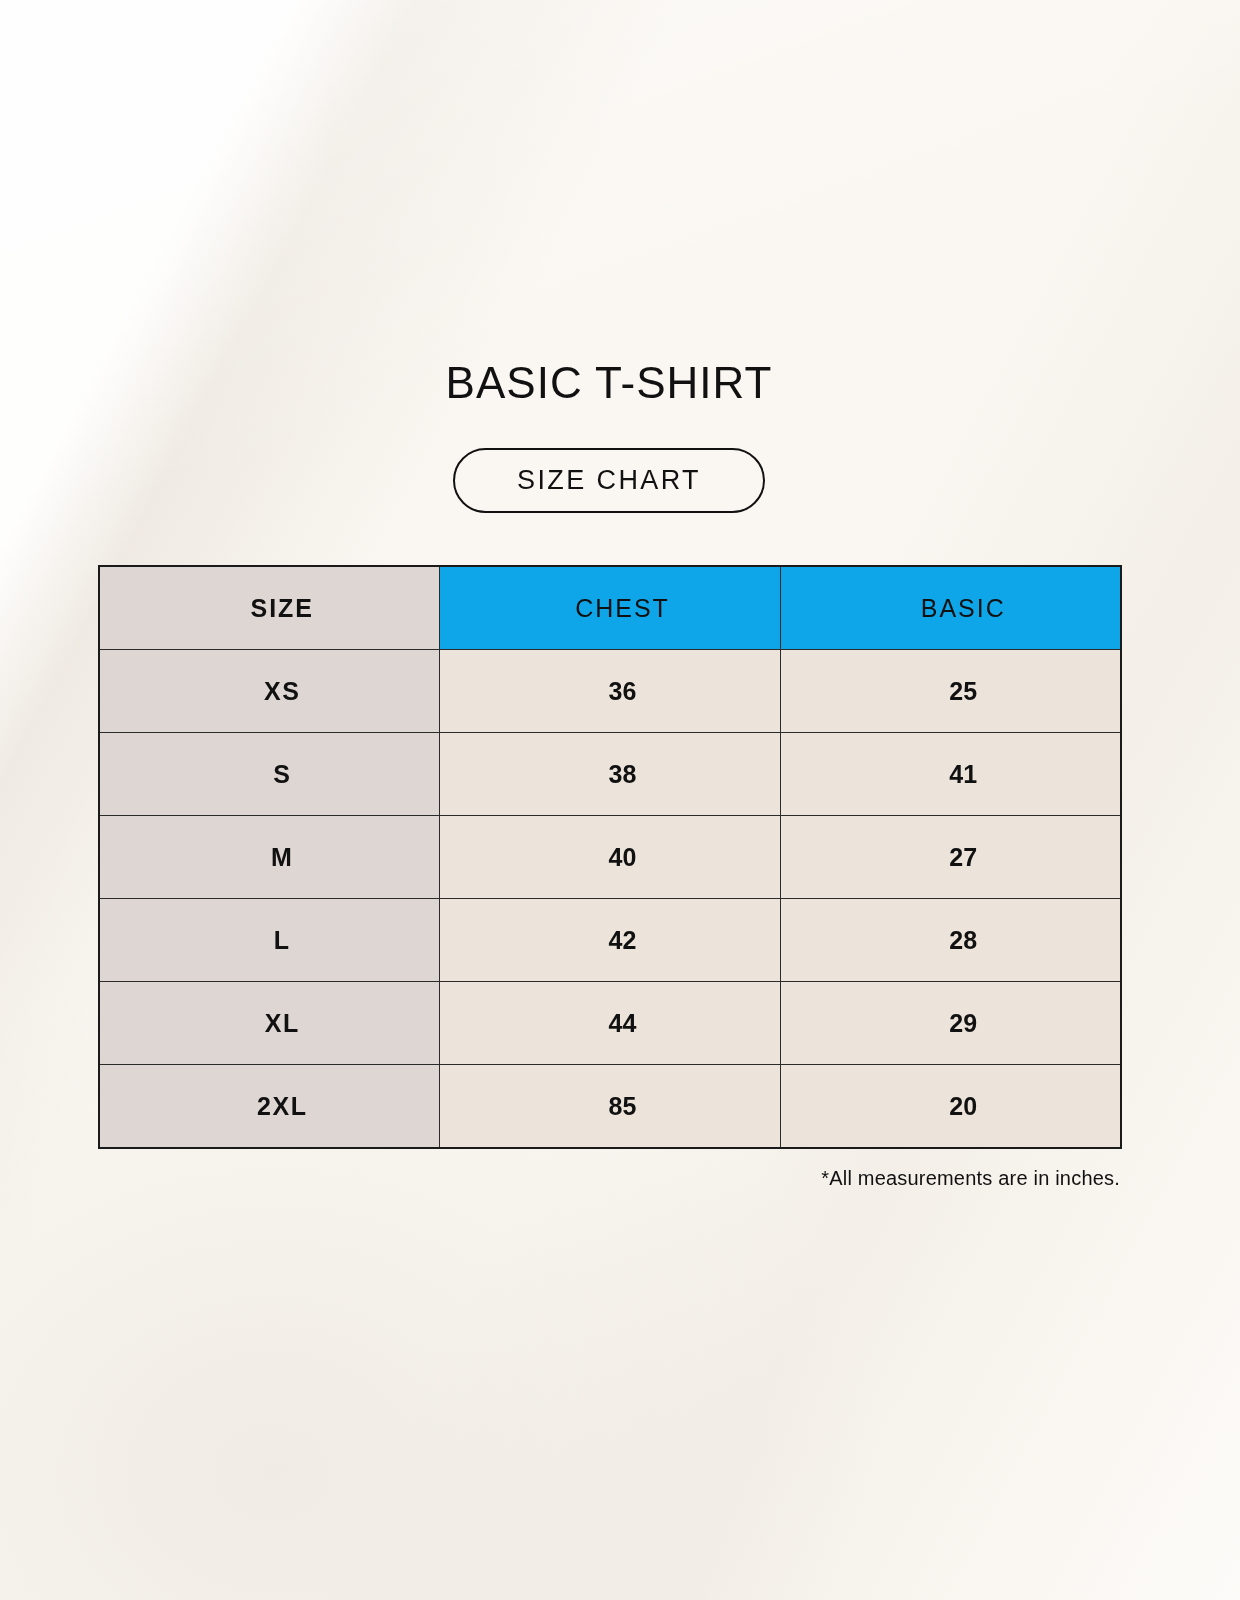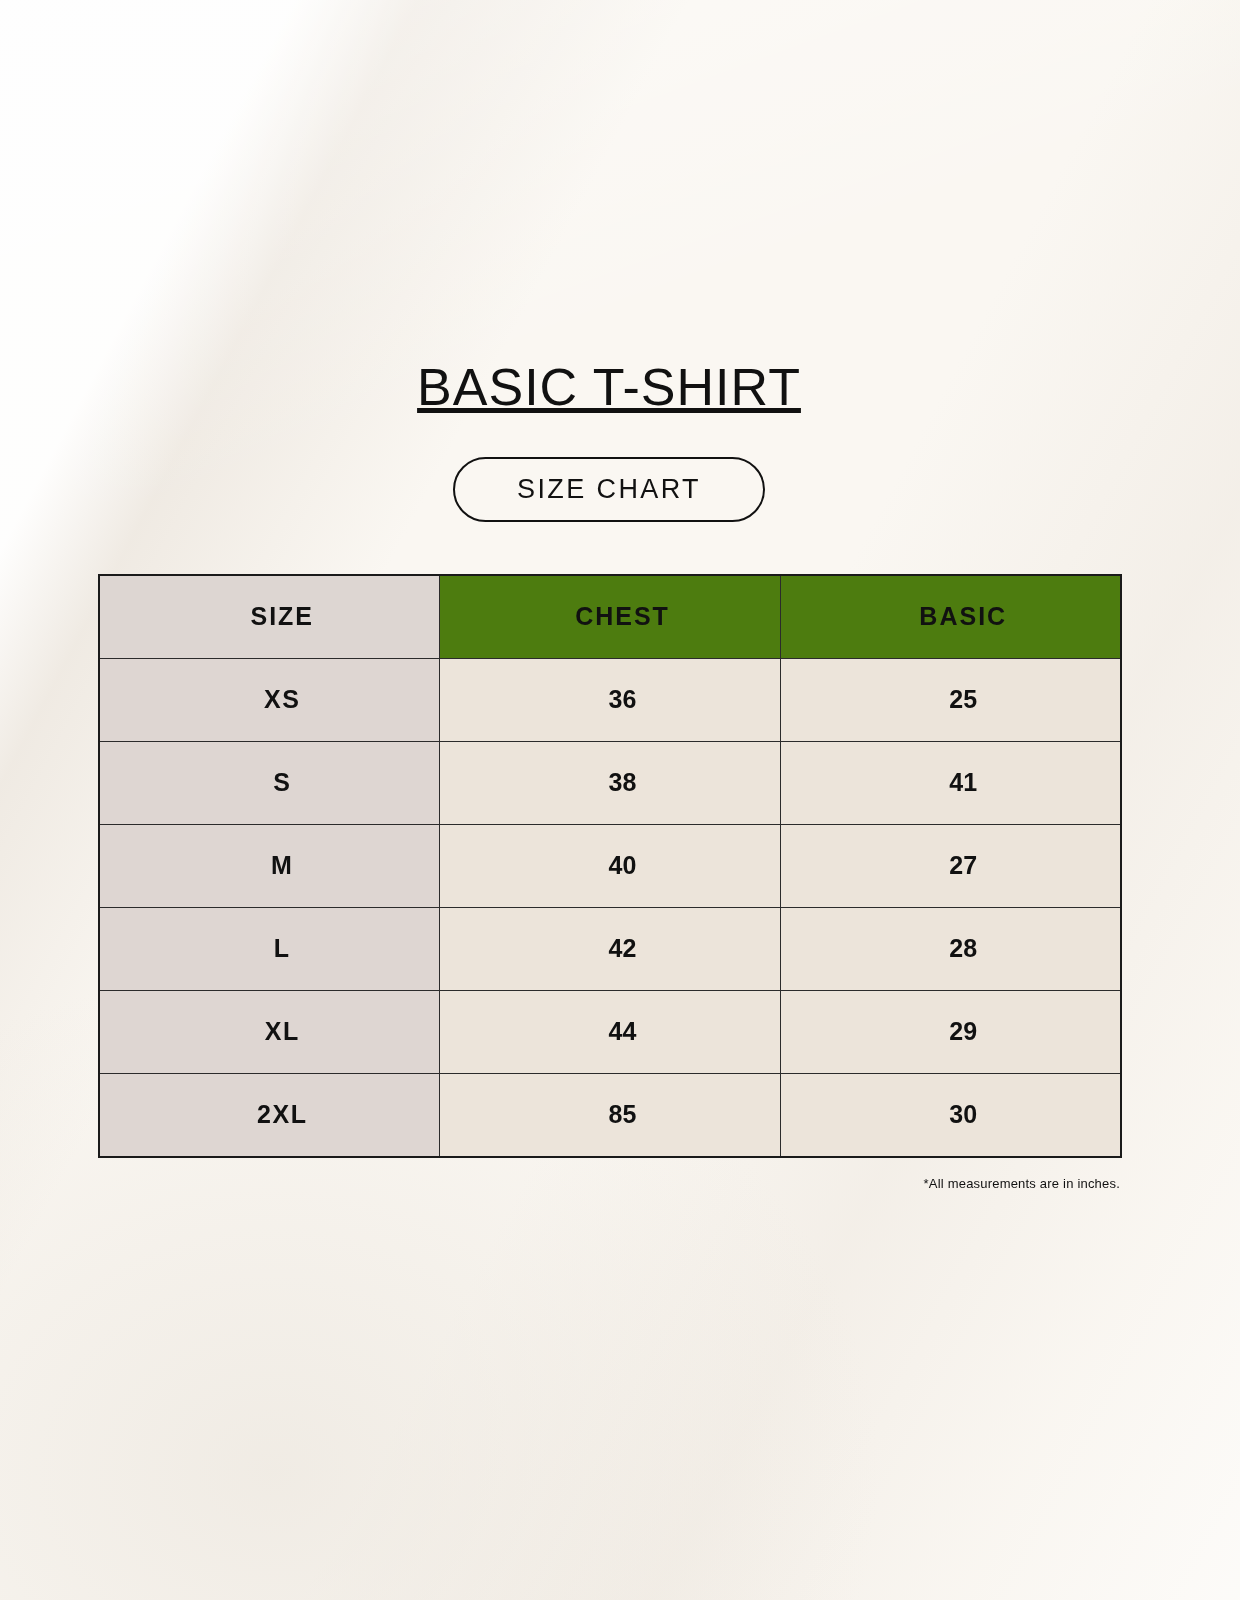--- a/index.html
+++ b/index.html
@@ -53,28 +53,27 @@
   }
 
   .content {
     position: absolute;
     left: 98px;
     top: 360px;
     width: 1022px;
   }
 
   .title {
-    font-size: 52px;
+    font-size: 44px;
     font-weight: 400;
     letter-spacing: 1px;
     color: #111111;
     text-align: center;
     margin: 0;
     line-height: 1.05;
-    text-decoration: underline;
   }
 
   .subtitle-wrap {
     display: flex;
     justify-content: center;
     margin-top: 42px;
   }
   .subtitle-pill {
     border: 2px solid #111111;
     border-radius: 40px;
@@ -108,44 +107,44 @@
   table.size-table col.c-val  { width: 341px; }
 
   th.head-size {
     background: #ddd6d2;
     font-size: 25px;
     font-weight: 700;
     letter-spacing: 2px;
     color: #111111;
   }
   th.head-meas {
-    background: #4d7c0f;
-    font-size: 25px;
-    font-weight: 700;
+    background: #0ea5e9;
+    font-size: 25px;
+    font-weight: 400;
     letter-spacing: 2px;
     color: #111111;
   }
   td.cell-size {
     background: #ded6d2;
     font-size: 25px;
     font-weight: 700;
     letter-spacing: 1.5px;
     color: #111111;
   }
   td.cell-val {
     background: #ece4da;
     font-size: 25px;
     font-weight: 700;
     color: #111111;
   }
 
   .note {
     margin-top: 18px;
     text-align: right;
-    font-size: 13px;
+    font-size: 20px;
     font-weight: 500;
     letter-spacing: 0.2px;
     color: #111111;
   }
 </style>
 </head>
 <body>
 
 <div class="page">
   <div class="bg-wash wash-a"></div>
@@ -197,21 +196,21 @@
             <td class="cell-val">28</td>
           </tr>
           <tr>
             <td class="cell-size">XL</td>
             <td class="cell-val">44</td>
             <td class="cell-val">29</td>
           </tr>
           <tr>
             <td class="cell-size">2XL</td>
             <td class="cell-val">85</td>
-            <td class="cell-val">30</td>
+            <td class="cell-val">20</td>
           </tr>
         </tbody>
       </table>
 
       <div class="note">*All measurements are in inches.</div>
     </div>
 
   </div>
 </div>
 

